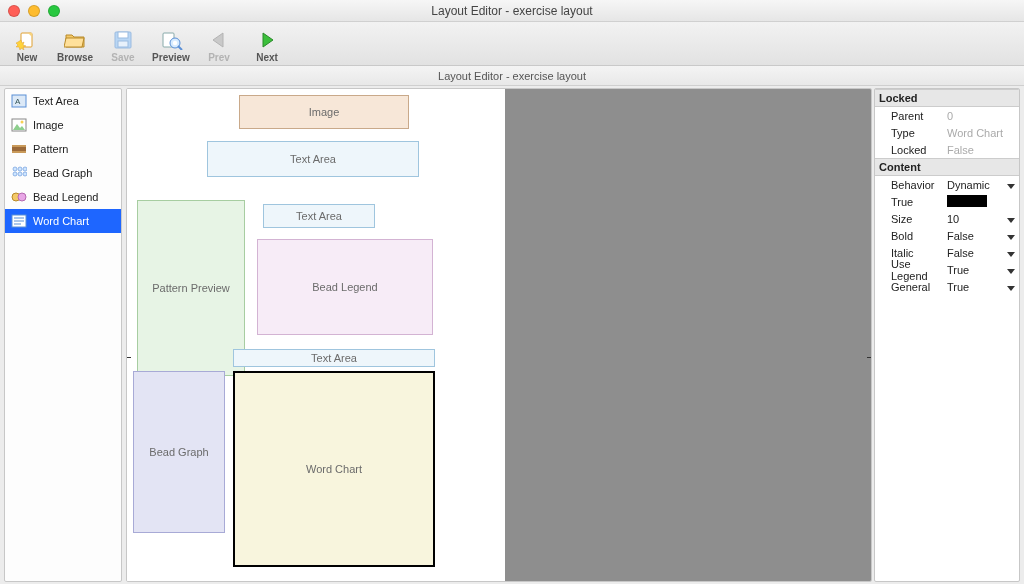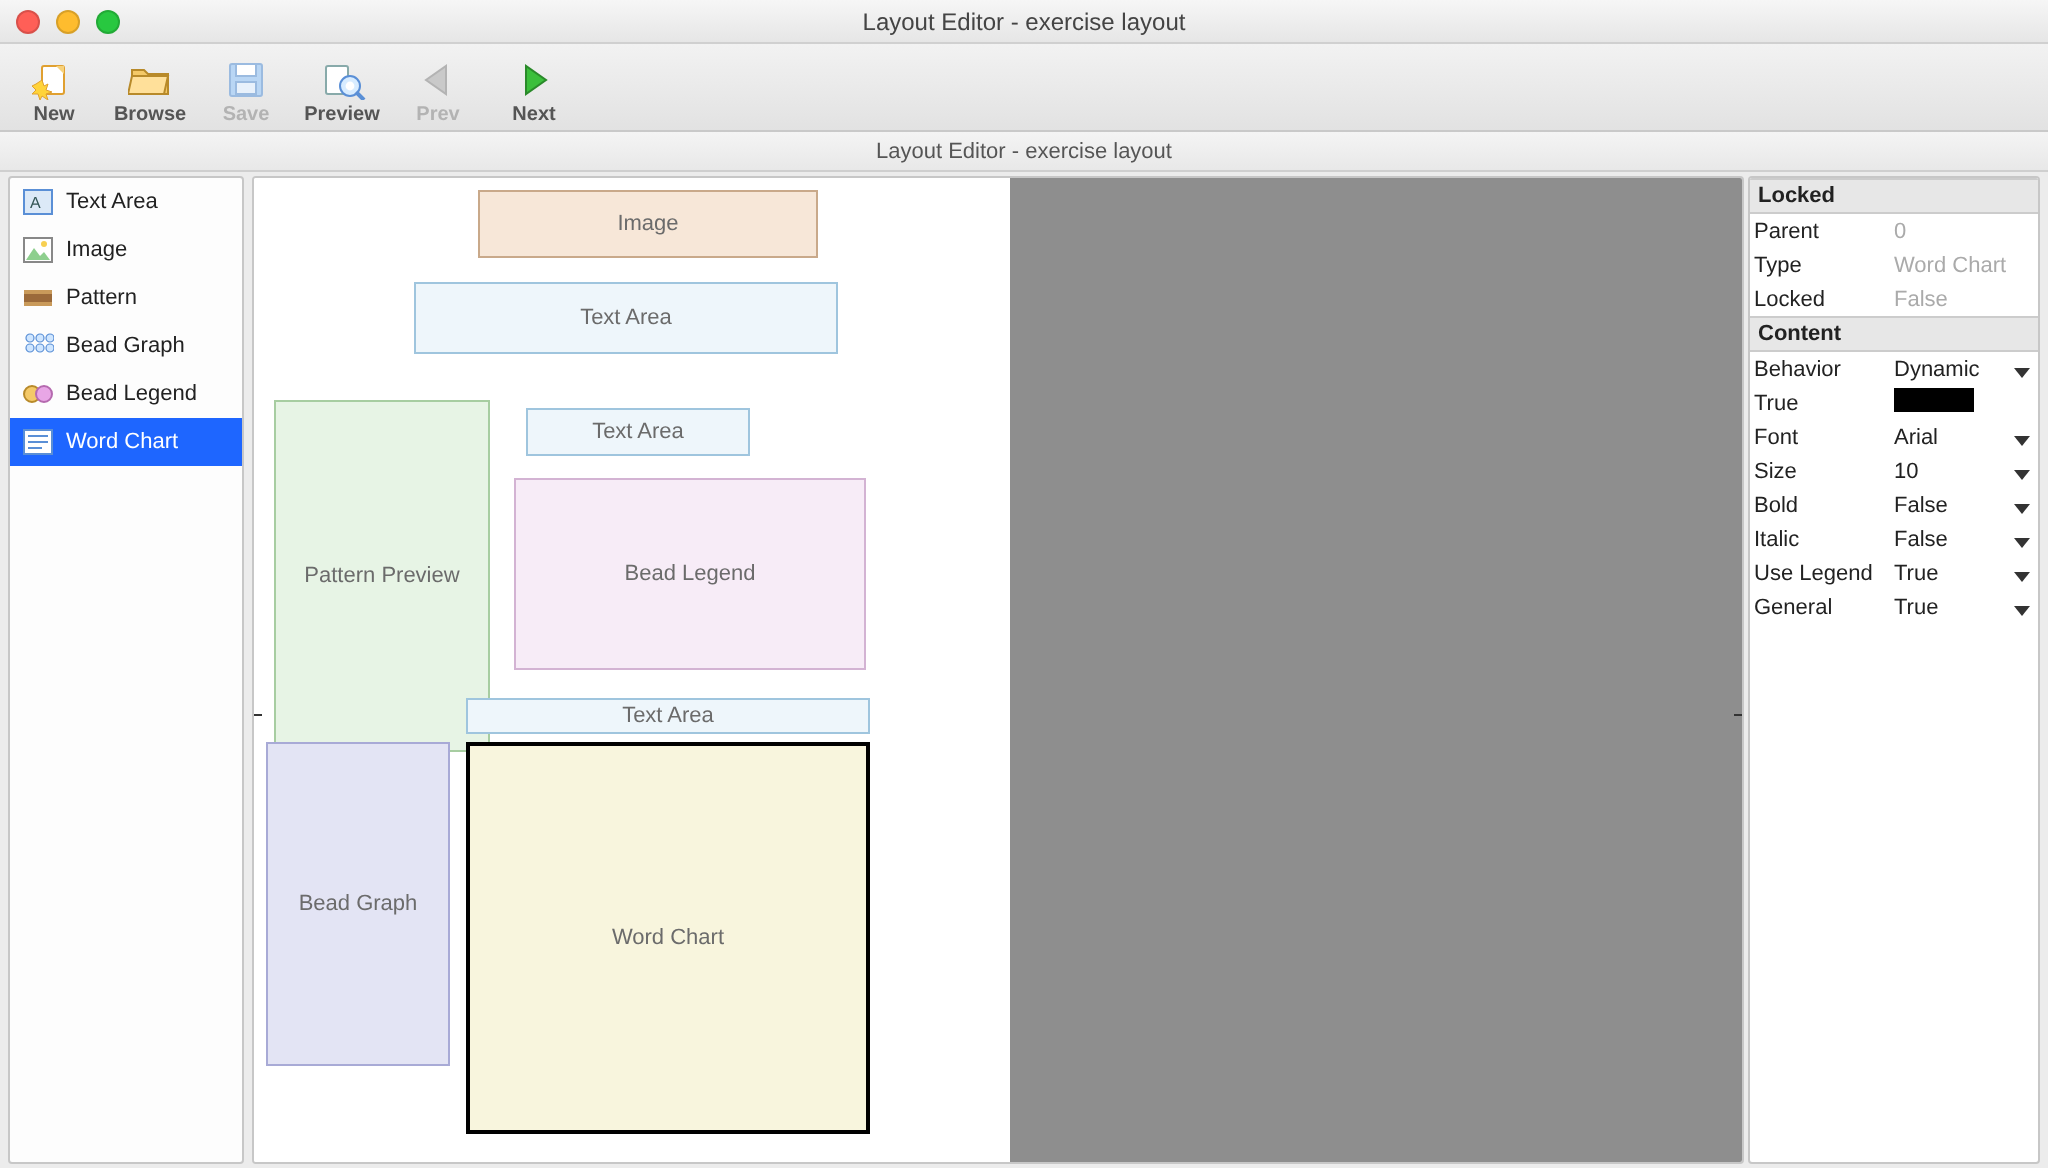--- a/index.html
+++ b/index.html
@@ -41,21 +41,21 @@
   .ruler-tick.l { left:0; }
   .ruler-tick.r { right:0; }
 
   .box { position:absolute; border:1px solid #8aa; display:flex; align-items:center; justify-content:center; font-size:11px; color:#6b6b6b; }
   .box.sel { border:1.5px solid #000; box-shadow: 0 0 0 1px #000 inset; }
 
   
   .props { flex:1; margin:2px 4px 2px 0; border:1px solid #c7c7c7; border-radius:2px; background:#fff; font-size:11px; color:#222; overflow:hidden; }
   .props .sec { background:#e7e7e7; font-weight:bold; padding:2px 4px; border-top:1px solid #ccc; border-bottom:1px solid #ccc; }
   .props .row { display:flex; align-items:center; height:17px; }
-  .props .row .k { width:70px; padding-left:2px; }
+  .props .row .k { width:70px; padding-left:16px; }
   .props .row .v { flex:1; position:relative; padding-left:2px; }
   .props .row.ro .v { color:#aaa; }
   .props .row .dd { position:absolute; right:4px; top:5px; width:0;height:0;border-left:4px solid transparent;border-right:4px solid transparent;border-top:5px solid #333; }
   .swatch{ width:40px; height:12px; background:#000; display:inline-block; }
 
 </style>
 </head>
 <body>
 
 <div class="titlebar">
@@ -250,24 +250,20 @@
     <div class="row">
         <div class="k">Behavior</div>
         <div class="v"><span>Dynamic</span><span class="dd"></span></div>
       </div>
 
     <div class="row">
         <div class="k">True</div>
         <div class="v"><span class="swatch"></span></div>
       </div>
     <div class="row">
-        <div class="k">Font</div>
-        <div class="v"><span>Arial</span><span class="dd"></span></div>
-      </div>
-    <div class="row">
         <div class="k">Size</div>
         <div class="v"><span>10</span><span class="dd"></span></div>
       </div>
     <div class="row">
         <div class="k">Bold</div>
         <div class="v"><span>False</span><span class="dd"></span></div>
       </div>
     <div class="row">
         <div class="k">Italic</div>
         <div class="v"><span>False</span><span class="dd"></span></div>

